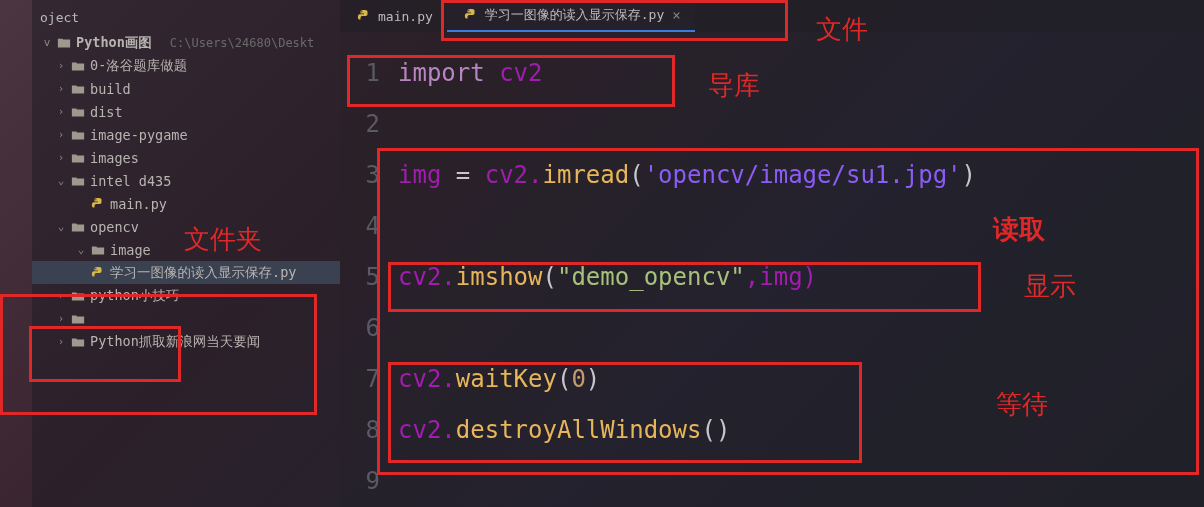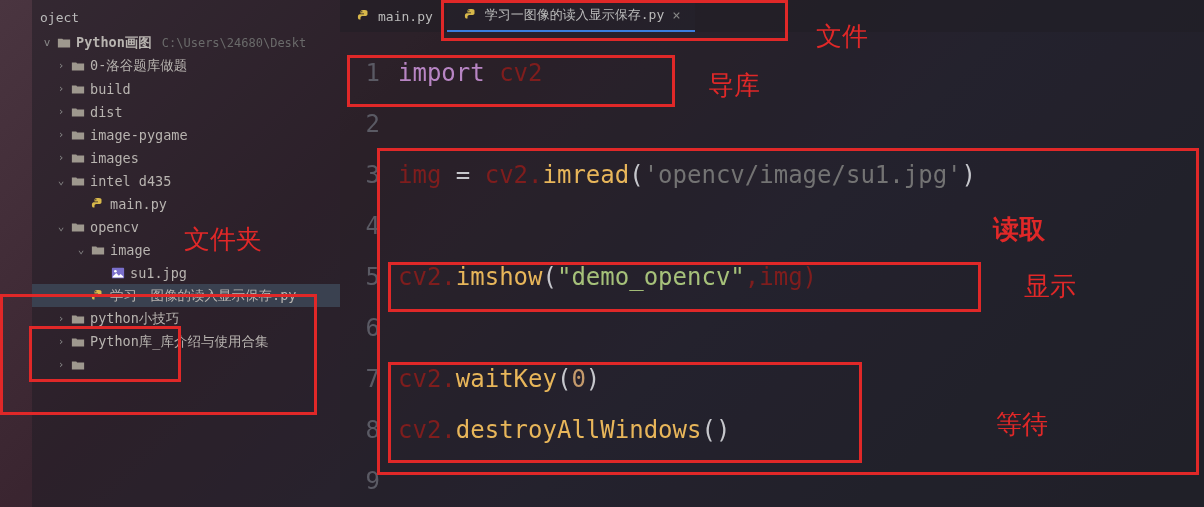--- a/index.html
+++ b/index.html
@@ -16,36 +16,36 @@
 .tree-item.sel { background:#3a4150; }
 .chev { width:14px; text-align:center; color:#888; font-size:11px; }
 .chev.none { visibility:hidden; }
 .folder-ico, .file-ico, .py-ico, .img-ico { width:16px; height:16px; margin:0 4px 0 2px; display:inline-flex; align-items:center; justify-content:center; }
 .folder-ico svg { fill:#9e988e; }
 .py-ico { color:#d8b84a; font-size:12px; }
 .img-ico svg { fill:#7a6fcc; }
 .indent1 { padding-left:22px; }
 .indent2 { padding-left:42px; }
 .indent3 { padding-left:62px; }
-.path-dim { color:#6a6a6a; margin-left:10px; font-size:12px; }
+.path-dim { color:#6a6a6a; margin-left:18px; font-size:12px; }
 
 .main { flex:1; display:flex; flex-direction:column; background:rgba(28,28,34,0.35); position:relative; }
 .tabs { height:32px; display:flex; background:rgba(30,28,35,0.6); align-items:stretch; font-size:13px; }
 .tab { display:flex; align-items:center; padding:0 14px; color:#bbb; }
 .tab.active { border-bottom:2.5px solid #3b7ddd; background:rgba(40,40,50,0.3); }
 .tab .py-ico { margin-right:6px; }
 .tab-close { margin-left:8px; color:#888; font-size:14px; }
 
 .editor { flex:1; display:flex; background:rgba(25,25,30,0.2); }
 .gutter { width:58px; text-align:right; padding:16px 18px 0 0; color:#5a5a64; font:24px/51px Consolas,monospace; }
 .code { flex:1; padding:16px 0 0 0; font:24px/51px Consolas,monospace; color:#c6c7cc; white-space:pre; }
 .kw { color:#b885c4; }
-.id { color:#7f1d1d; }
+.id { color:#a21caf; }
 .fn { color:#e8b65a; }
-.str { color:#737373; }
+.str { color:#8b5cf6; }
 .str2 { color:#a6c17a; }
 .num { color:#c49a6c; }
 
 .annot { position:absolute; border:3px solid #e02828; pointer-events:none; }
 .label { position:absolute; color:#e02828; font:26px/1 "Microsoft YaHei"; font-weight:500; pointer-events:none; }
 </style>
 </head>
 <body>
 
 <div class="app">
@@ -137,31 +137,20 @@
         </div>
         <div class="tree-item indent2">
           <span class="chev">⌄</span>
           <span class="folder-ico">
             <svg viewBox="0 0 16 16" width="14" height="14">
               <path d="M1 4h5l1 1h8v8H1z"></path>
             </svg>
           </span>
           <span>image</span>
         </div>
-        <div class="tree-item indent3">
-          <span class="chev none">·</span>
-          <span class="img-ico">
-            <svg viewBox="0 0 16 16" width="14" height="14">
-              <rect x="1" y="2" width="14" height="12" rx="1" fill="#7a6fcc"></rect>
-              <circle cx="5" cy="6" r="1.5" fill="#fff"></circle>
-              <path d="M2 12l4-4 3 3 2-2 3 3v1H2z" fill="#fff"></path>
-            </svg>
-          </span>
-          <span>su1.jpg</span>
-        </div>
         <div class="tree-item indent2 sel">
           <span class="chev none">·</span>
           <span class="py-ico">
             <svg viewBox="0 0 16 16" width="14" height="14">
               <path fill="#d8b84a" d="M7 1c-2 0-3 1-3 2v2h4v1H3c-1 0-2 1-2 3s1 3 2 3h1v-2c0-1 1-2 2-2h4c1 0 2-1 2-2V3c0-1-1-2-3-2z"></path>
               <circle cx="5.5" cy="3" r=".7" fill="#2a2a30"></circle>
             </svg>
           </span>
           <span>学习一图像的读入显示保存.py</span>
         </div>
@@ -174,29 +163,29 @@
           </span>
           <span>python小技巧</span>
         </div>
         <div class="tree-item indent1">
           <span class="chev">›</span>
           <span class="folder-ico">
             <svg viewBox="0 0 16 16" width="14" height="14">
               <path d="M1 4h5l1 1h8v8H1z"></path>
             </svg>
           </span>
-          <span>Python库_库介绍与使用合集</span>
-        </div>
-        <div class="tree-item indent1">
-          <span class="chev">›</span>
-          <span class="folder-ico">
-            <svg viewBox="0 0 16 16" width="14" height="14">
-              <path d="M1 4h5l1 1h8v8H1z"></path>
-            </svg>
-          </span>
+        </div>
+        <div class="tree-item indent1">
+          <span class="chev">›</span>
+          <span class="folder-ico">
+            <svg viewBox="0 0 16 16" width="14" height="14">
+              <path d="M1 4h5l1 1h8v8H1z"></path>
+            </svg>
+          </span>
+          <span>Python抓取新浪网当天要闻</span>
         </div>
       </div>
   </div>
 
   <div class="main">
     <div class="tabs" id="tabs">
         <div class="tab">
           <span class="py-ico">
             <svg viewBox="0 0 16 16" width="14" height="14">
               <path fill="#d8b84a" d="M7 1c-2 0-3 1-3 2v2h4v1H3c-1 0-2 1-2 3s1 3 2 3h1v-2c0-1 1-2 2-2h4c1 0 2-1 2-2V3c0-1-1-2-3-2z"></path>
@@ -235,29 +224,29 @@
 <span class="id">cv2.</span><span class="fn">imshow</span><span>(</span><span class="str2">"demo_opencv"</span><span class="id">,img)</span>
 
 <span class="id">cv2.</span><span class="fn">waitKey</span><span>(</span><span class="num">0</span><span>)</span>
 <span class="id">cv2.</span><span class="fn">destroyAllWindows</span><span>()</span>
 </div>
     </div>
   </div>
 </div>
 
 <div class="annot" style="left:441px;top:0;width:347px;height:41px;"></div>
-<div class="label" style="left:816px;top:24px;">文件</div>
+<div class="label" style="left:816px;top:17px;">文件</div>
 
 <div class="annot" style="left:347px;top:55px;width:328px;height:52px;"></div>
 <div class="label" style="left:708px;top:74px;font-family:Liberation Mono, monospace;">导库</div>
 
 <div class="annot" style="left:0;top:294px;width:317px;height:121px;"></div>
 <div class="annot" style="left:29px;top:326px;width:152px;height:56px;"></div>
 <div class="label" style="left:184px;top:227px;">文件夹</div>
 
 <div class="annot" style="left:377px;top:148px;width:822px;height:327px;"></div>
 <div class="label" style="left:993px;top:217px;font-weight:bold;">读取</div>
 
 <div class="annot" style="left:388px;top:262px;width:593px;height:50px;"></div>
 <div class="label" style="left:1024px;top:274px;">显示</div>
 
 <div class="annot" style="left:388px;top:362px;width:474px;height:101px;"></div>
-<div class="label" style="left:996px;top:412px;">等待</div>
+<div class="label" style="left:996px;top:392px;">等待</div>
 
 </body></html>

